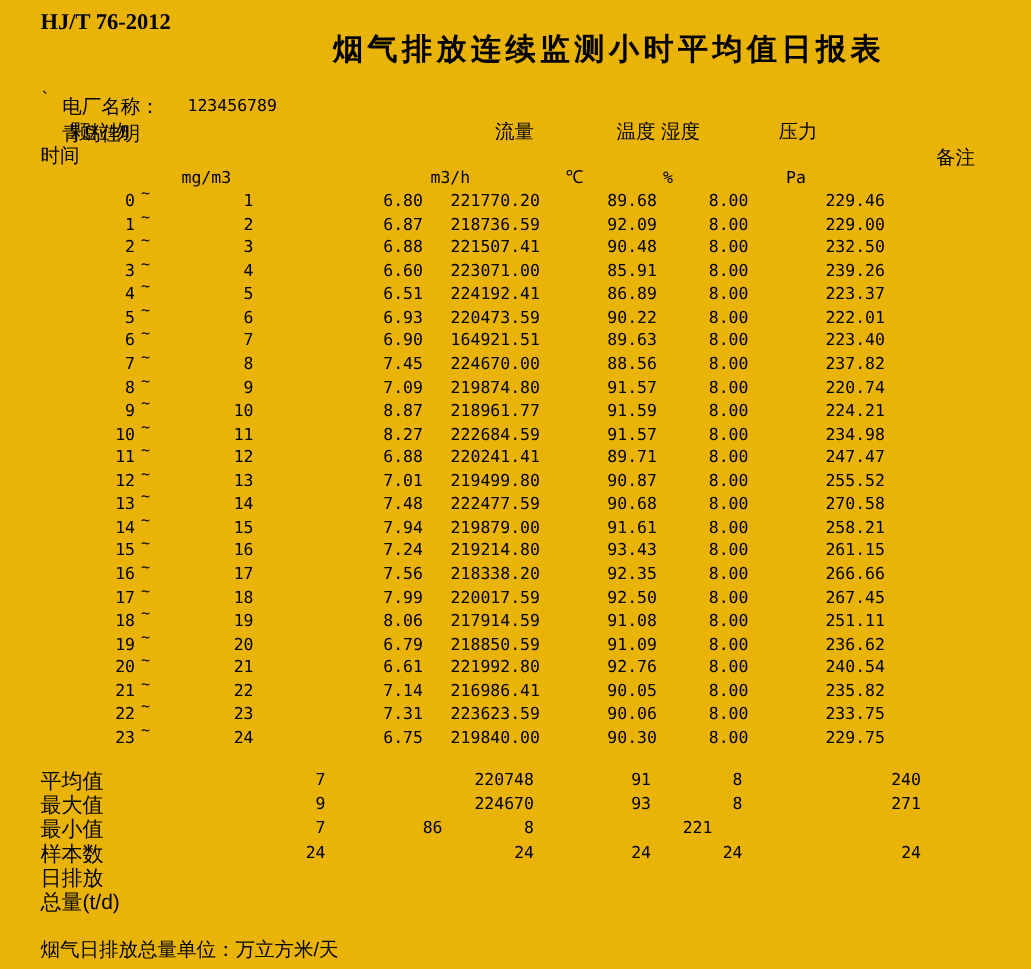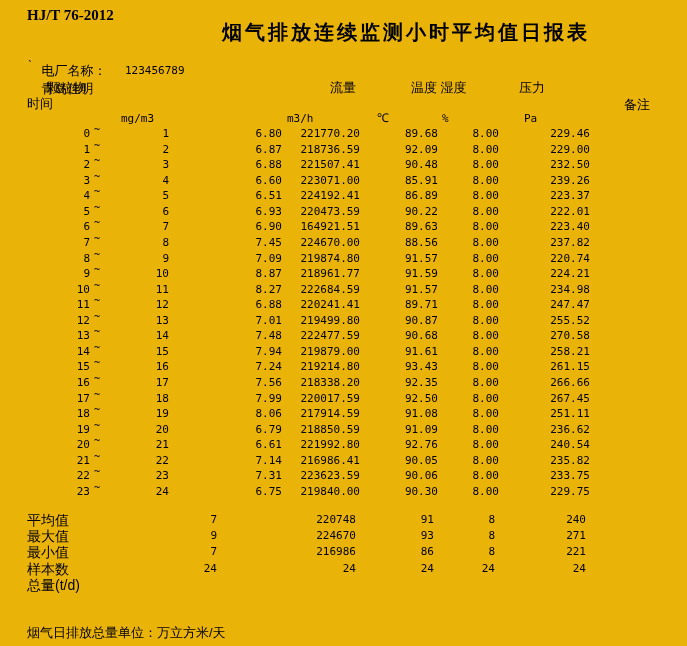--- a/index.html
+++ b/index.html
@@ -30,21 +30,21 @@
   
   .srows { position:absolute; top:512px; left:0; width:687px; }
   .srow { display:flex; height:16.2px; line-height:16.2px;
           font-family:"DejaVu Sans Mono", monospace; font-size:11px; }
   .s-label { margin-left:27px; width:63px; text-align:left;
              font-family:Liberation Sans, sans-serif; font-size:14px; }
   .s-dust { width:127px; }
   .s-flow { width:139px; }
   .s-temp { width:78px; }
   .s-hum  { width:61px; }
-  .s-pres { width:91px; }
+  .s-pres { width:91px;padding-left:28px; }
 </style>
 </head>
 <body>
 
 <div class="page">
 
   <div class="abs std-code" style="left:27px; top:7px;">HJ/T 76-2012</div>
 
   <div class="abs cjk" style="left:27px; top:47px;">
     <span>电厂名称：</span>
@@ -326,34 +326,41 @@
         <div class="s-label">最大值</div>
         <div class="c s-dust">9</div>
         <div class="c s-flow">224670</div>
         <div class="c s-temp">93</div>
         <div class="c s-hum">8</div>
         <div class="c s-pres">271</div>
       </div>
       <div class="srow">
         <div class="s-label">最小值</div>
         <div class="c s-dust">7</div>
-        <div class="c s-flow">216986</div>
         <div class="c s-temp">86</div>
         <div class="c s-hum">8</div>
         <div class="c s-pres">221</div>
       </div>
       <div class="srow">
         <div class="s-label">样本数</div>
         <div class="c s-dust">24</div>
         <div class="c s-flow">24</div>
         <div class="c s-temp">24</div>
         <div class="c s-hum">24</div>
         <div class="c s-pres">24</div>
       </div>
       <div class="srow">
+        <div class="s-label">日排放</div>
+        <div class="c s-dust"></div>
+        <div class="c s-flow"></div>
+        <div class="c s-temp"></div>
+        <div class="c s-hum"></div>
+        <div class="c s-pres"></div>
+      </div>
+      <div class="srow">
         <div class="s-label">总量(t/d)</div>
         <div class="c s-dust"></div>
         <div class="c s-flow"></div>
         <div class="c s-temp"></div>
         <div class="c s-hum"></div>
         <div class="c s-pres"></div>
       </div>
     </div>
 
   <div class="abs cjk" style="left:27px; top:624px;">烟气日排放总量单位：万立方米/天</div>

